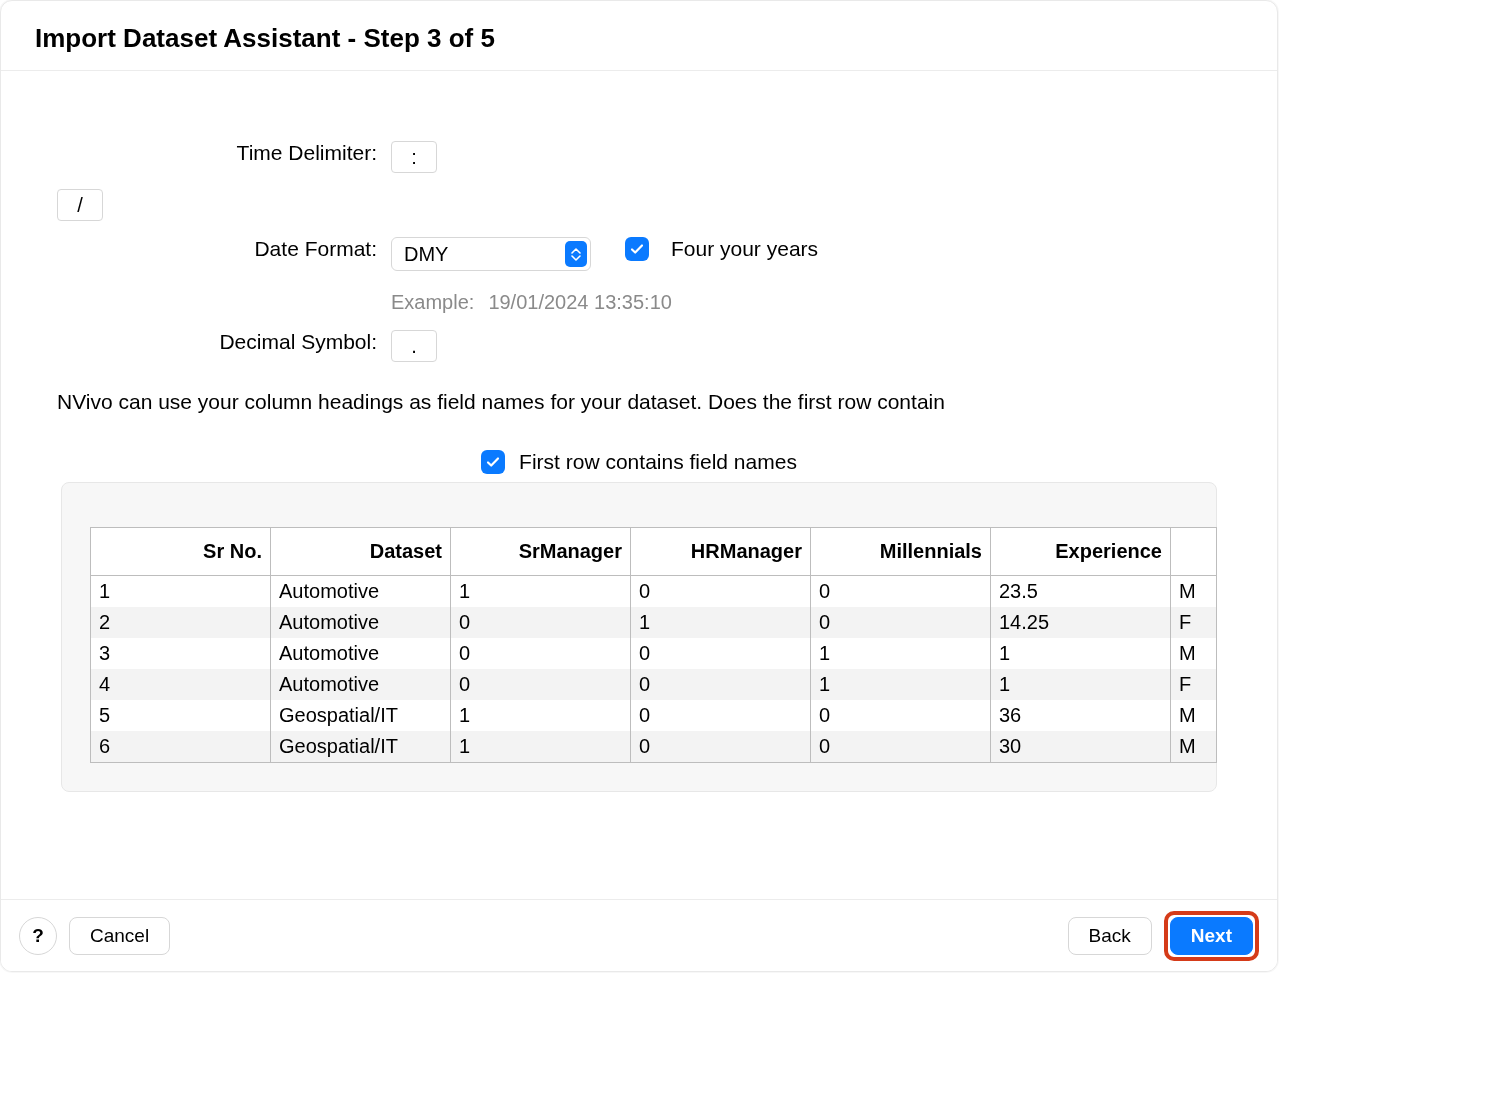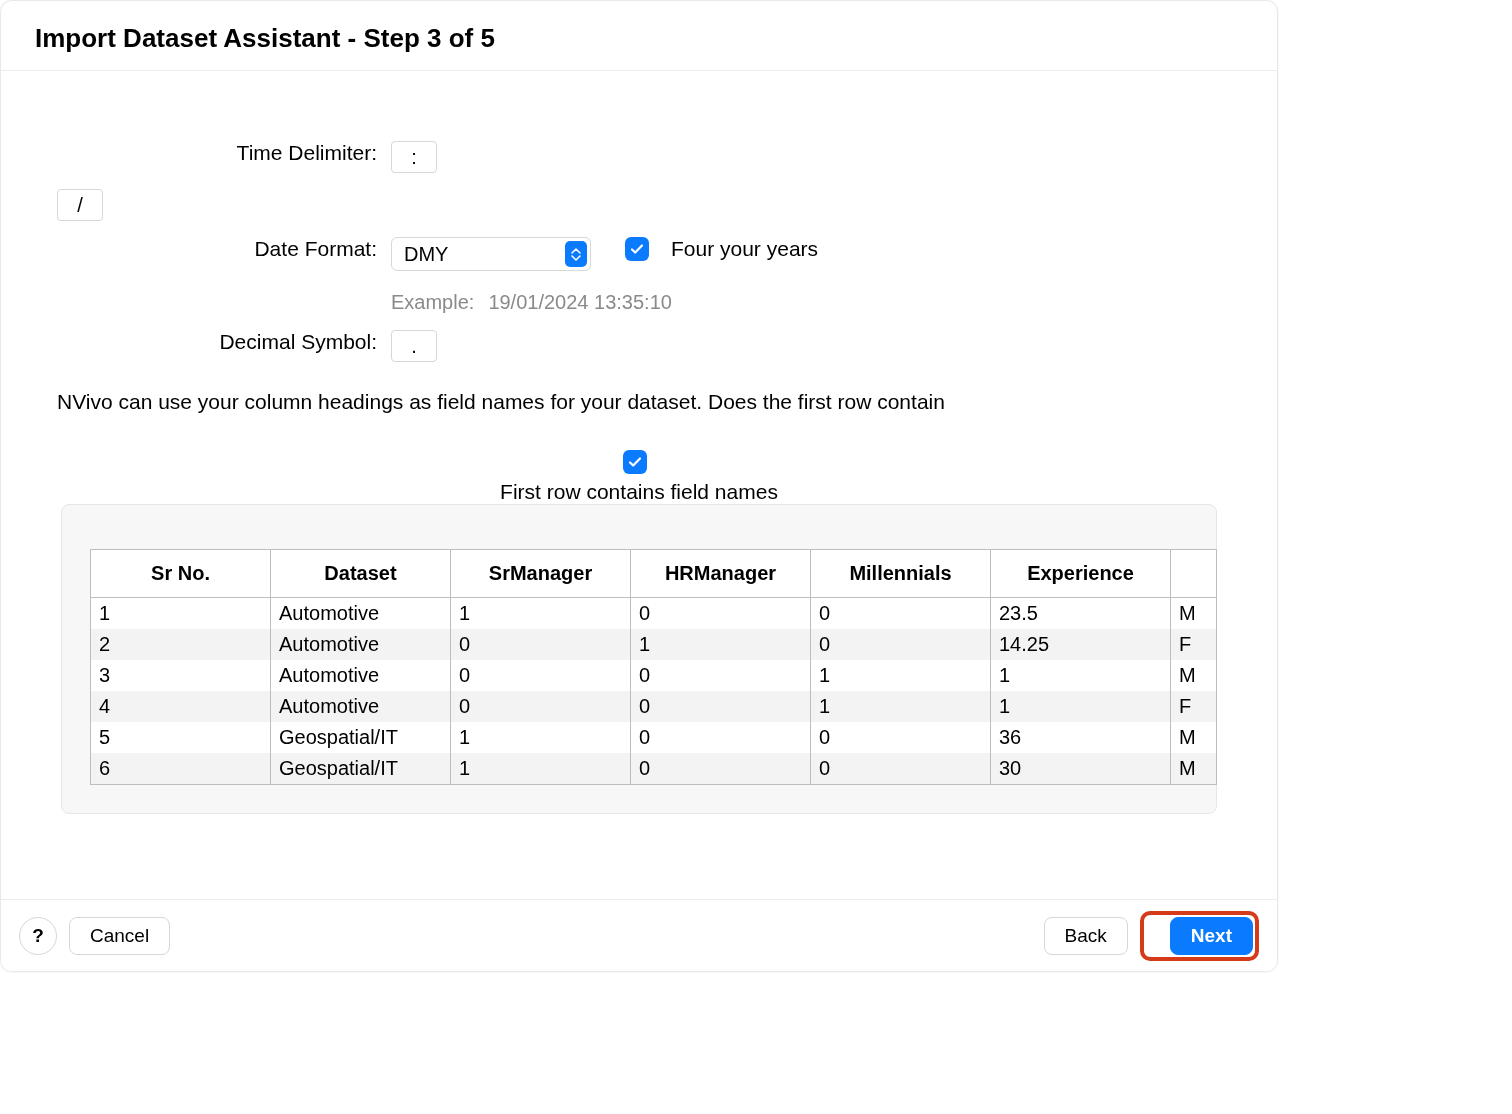--- a/index.html
+++ b/index.html
@@ -117,22 +117,21 @@
   }
   .explain {
     font-size: 21px;
     padding: 12px 0 18px 0;
   }
   .first-row-check {
     display: flex;
     align-items: center;
     justify-content: center;
     gap: 6px;
-    margin: 18px 0 0 0;
-    flex-direction: column;
+    margin: 18px 0 8px 0;
   }
   .preview-label {
     font-size: 19px;
     margin: 8px 0 4px 22px;
   }
   .preview-box {
     margin: 0 4px;
     background: var(--panel-bg);
     border: 1px solid #e7e7e7;
     border-radius: 8px;
@@ -147,21 +146,21 @@
   table.preview th, table.preview td {
     font-size: 20px;
     text-align: left;
     padding: 4px 8px;
     border-right: 1px solid var(--border-dark);
     overflow: hidden;
     white-space: nowrap;
   }
   table.preview th {
     font-weight: 700;
-    text-align: center;
+    text-align: right;
     height: 48px;
     background: #fff;
     border-bottom: 1px solid var(--border-dark);
     border-top: 1px solid var(--border-dark);
   }
   table.preview th:first-child,
   table.preview td:first-child {
     border-left: 1px solid var(--border-dark);
   }
   table.preview tbody tr:nth-child(even) td {
@@ -208,21 +207,20 @@
     width: 38px;
     padding: 0;
     border-radius: 50%;
     font-weight: 600;
   }
   .btn.primary {
     background: var(--accent);
     border-color: var(--accent);
     color: #fff;
     font-weight: 600;
-    margin-left: 24px;
   }
   .next-highlight {
     border: 4px solid var(--highlight);
     border-radius: 10px;
     padding: 2px;
     display: inline-flex;
   }
 </style>
 </head>
 <body>

